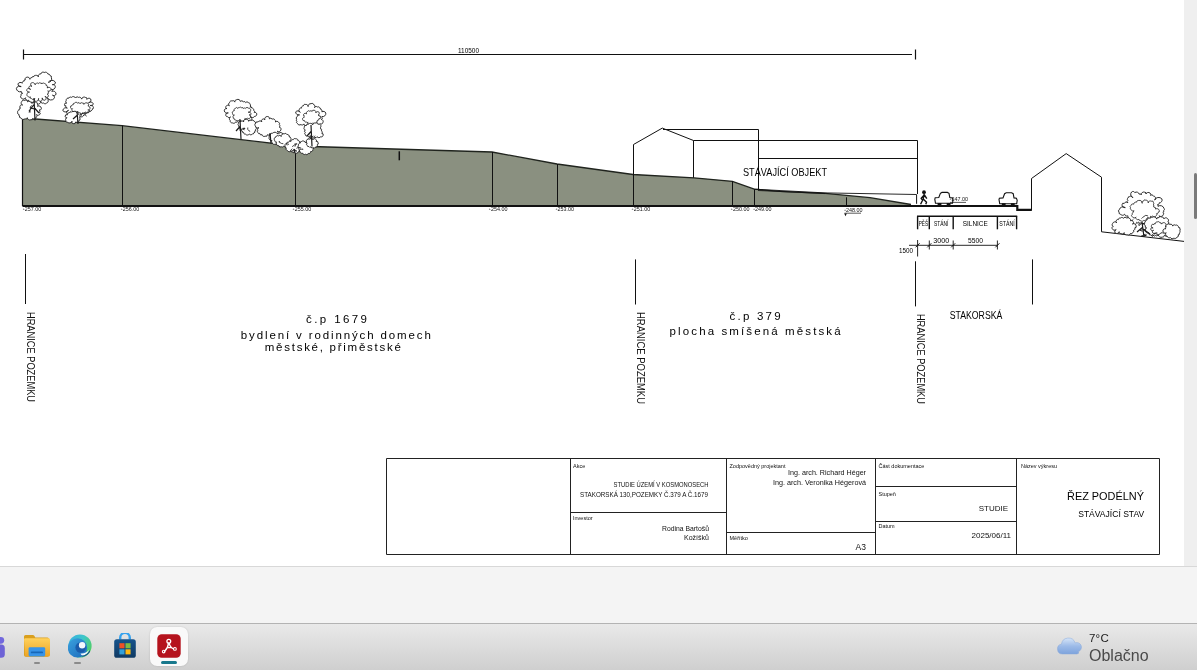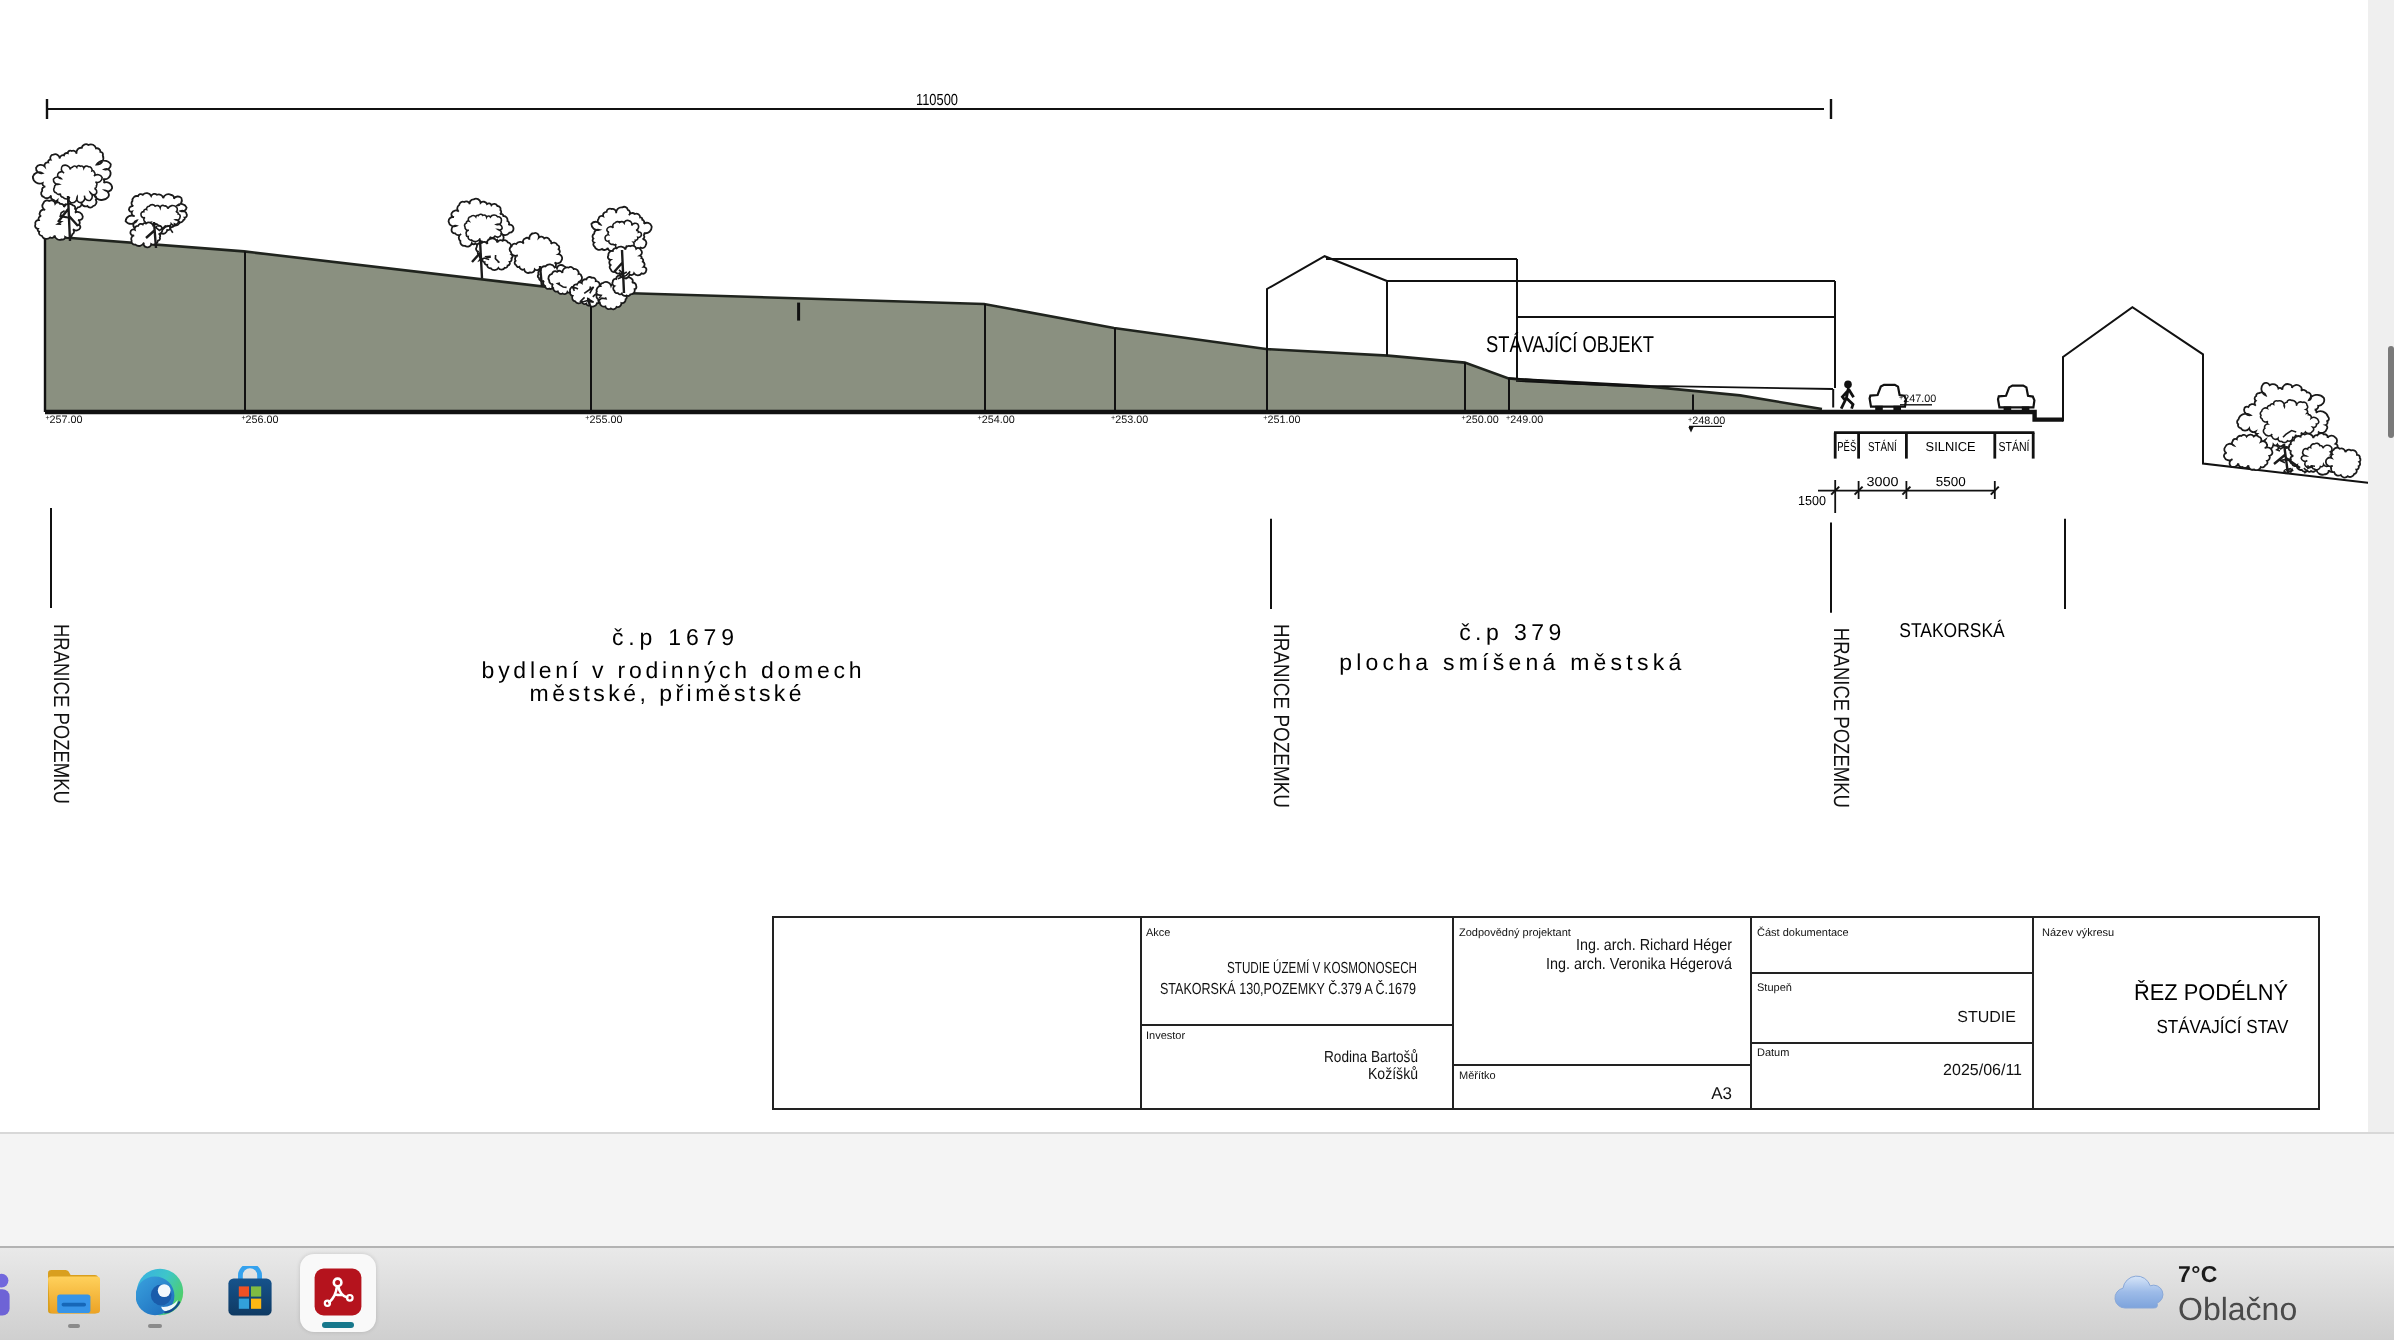--- a/index.html
+++ b/index.html
@@ -239,14 +239,14 @@
 <svg style="position:absolute;left:1057px;top:636px" width="26" height="19" viewBox="0 0 26 19">
 <defs>
         <linearGradient id="wg" x1="0" y1="0" x2="0" y2="1">
           <stop offset="0" stop-color="#d6e5f8"></stop>
           <stop offset="0.5" stop-color="#9dbbe8"></stop>
           <stop offset="1" stop-color="#7da3dc"></stop>
         </linearGradient>
       </defs>
 <path d="M5.5,18 a5,5 0 0 1 -1,-9.9 a7,7 0 0 1 13.6,-1.2 a4.6,4.6 0 0 1 3.4,8.7 q0.9,2.4 -1.8,2.4 Z" fill="url(#wg)" stroke="#89a8d8" stroke-width="0.5"></path>
 </svg>
-<div style="position:absolute;left:1089px;top:631.5px;font-size:11.5px;font-weight:700;color:#1b1b1b;letter-spacing:0.2px">7°C</div>
+<div style="position:absolute;left:1089px;top:631.5px;font-size:11.5px;font-weight:400;color:#1b1b1b;letter-spacing:0.2px">7°C</div>
 <div style="position:absolute;left:1089px;top:646.5px;font-size:16px;color:#4a4a4a">Oblačno</div>
 </div>
 </body></html>

